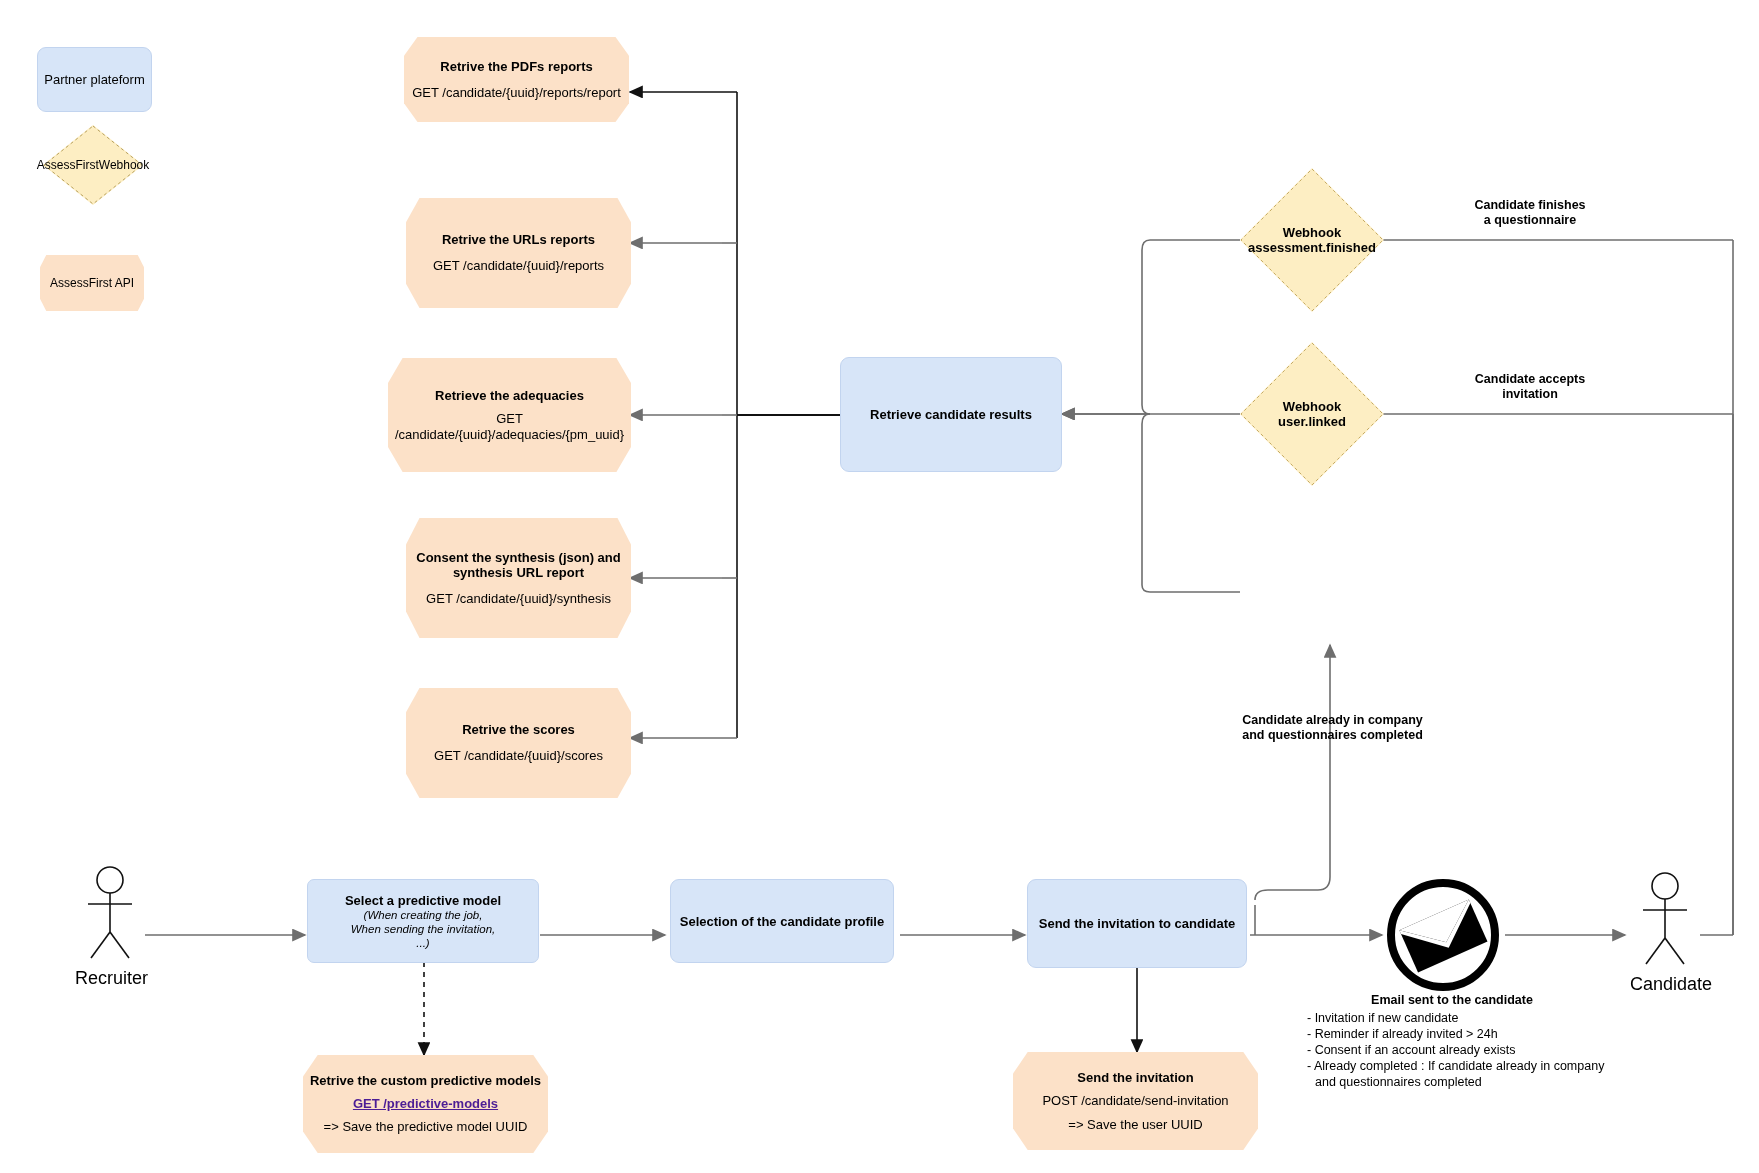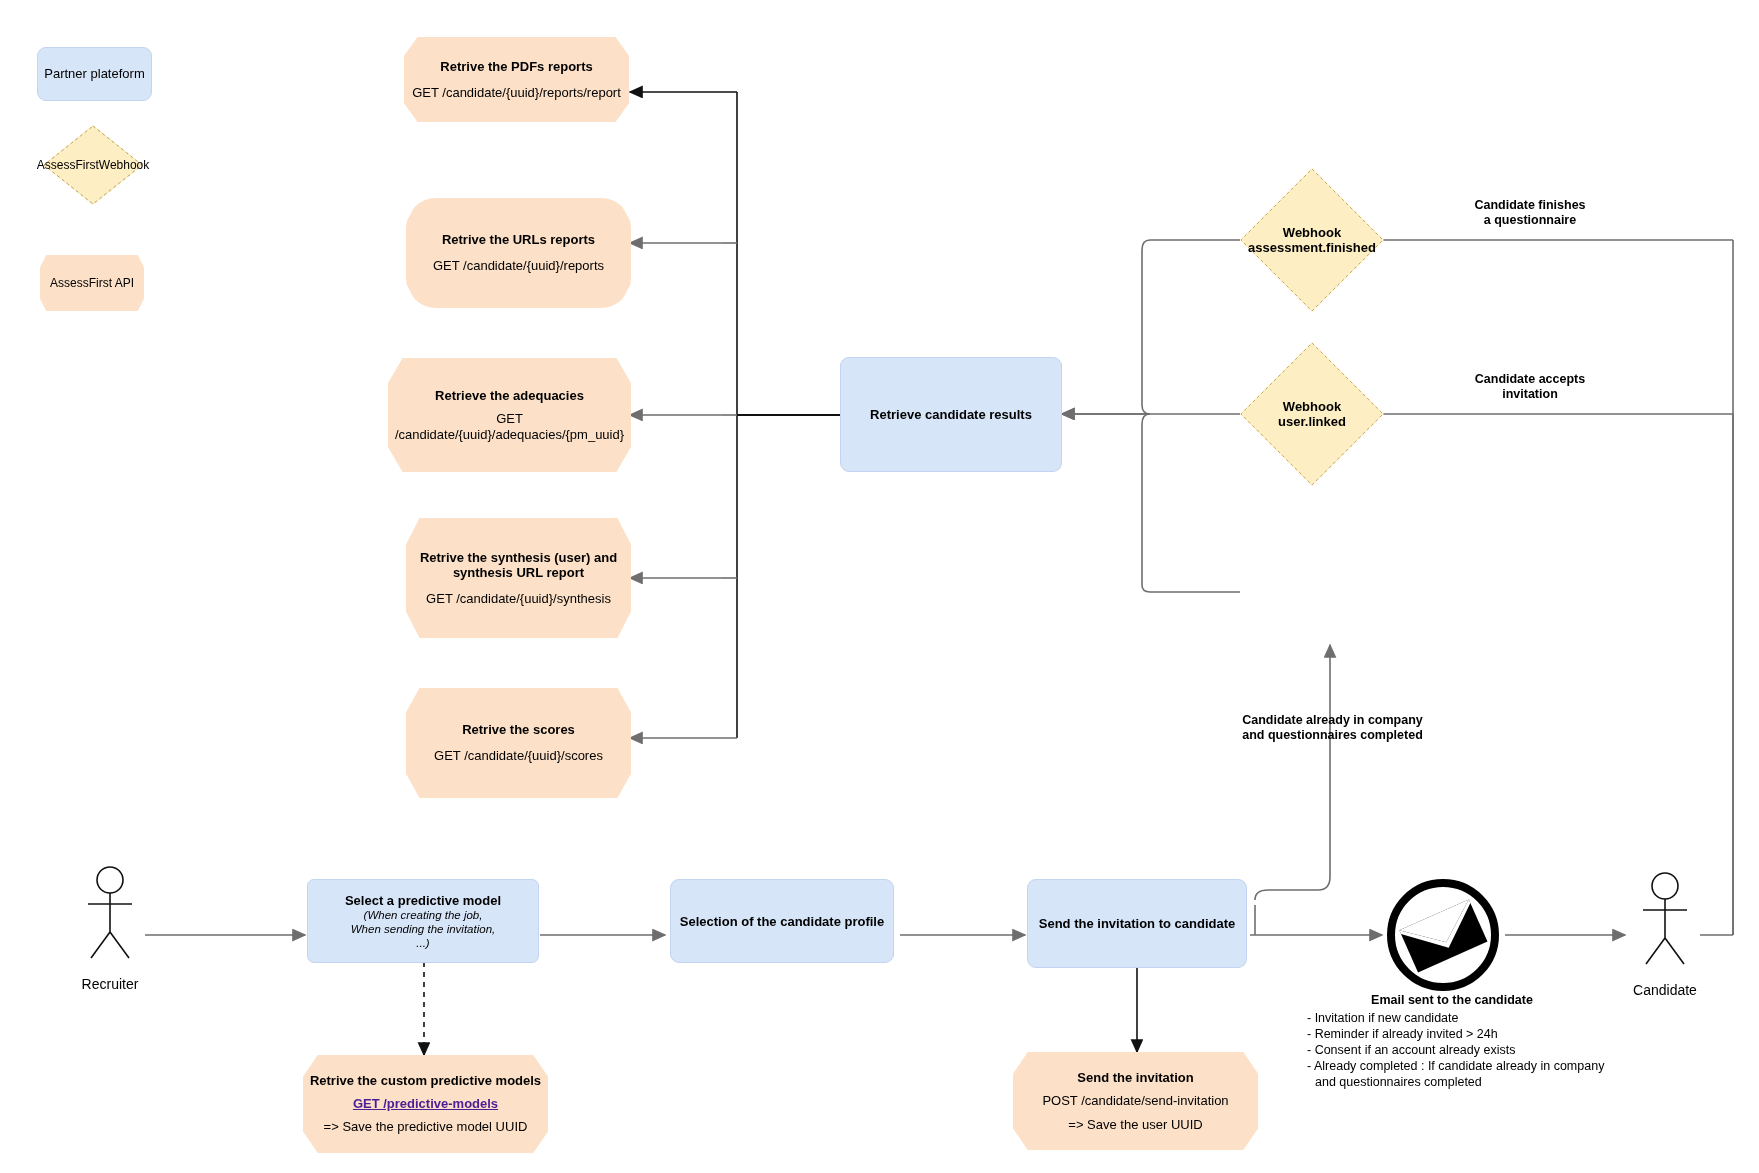--- a/index.html
+++ b/index.html
@@ -27,21 +27,21 @@
   .gap{height:11px;}
   .gap-s{height:8px;}
   .link{color:#4c1d95;font-weight:bold;font-size:13px;text-decoration:underline;}
 
   
   .label{position:absolute;text-align:center;font-size:12.5px;line-height:15px;font-weight:bold;}
   .label-left{position:absolute;text-align:left;font-size:12.5px;line-height:16px;}
 
   
   .actor{position:absolute;width:70px;text-align:center;}
-  .actor .cap{font-size:14px;margin-top:10px;}
+  .actor .cap{font-size:18px;margin-top:2px;}
 </style>
 </head>
 <body>
 
 <div id="canvas">
 
   <svg id="wires" viewBox="0 0 1759 1173">
     <defs>
       <marker id="arrG" markerWidth="10" markerHeight="10" refX="8" refY="4" orient="auto">
         <path d="M0,0 L9,4 L0,8 z" fill="#6e6e6e"></path>
@@ -86,21 +86,21 @@
       <path d="M424 962 L424 1055" stroke="#111" stroke-dasharray="5,5" marker-end="url(#arrK)"></path>
 
       <path d="M1137 962 L1137 1052" stroke="#111" marker-end="url(#arrK)"></path>
 
       <path d="M1250 935 L1268 935 Q1283 935 1283 918 L1283 660 Q1283 650 1296 650 L1328 650" opacity="0"></path>
       <path d="M1255 900 Q1255 890 1268 890 L1318 890 Q1330 890 1330 877 L1330 645" marker-end="url(#arrG)"></path>
       <path d="M1255 935 L1255 905"></path>
     </g>
   </svg>
 
-  <div class="node rect" style="left:37px;top:47px;width:115px;height:54px;">
+  <div class="node rect" style="left:37px;top:47px;width:115px;height:65px;">
     <div class="t-reg">Partner plateform</div>
   </div>
 
   <div style="position:absolute;left:43px;top:125px;width:100px;height:80px;">
     <div style="position:absolute;inset:0;background:#fdeec3;
          clip-path:polygon(50% 0,100% 50%,50% 100%,0 50%);"></div>
     <svg width="100" height="80" style="position:absolute;left:0;top:0;">
       <polygon points="50,1 99,40 50,79 1,40" fill="none" stroke="#b9a25e" stroke-width="1" stroke-dasharray="3,3"></polygon>
     </svg>
     <div style="position:absolute;inset:0;display:flex;flex-direction:row;align-items:center;justify-content:center;">
@@ -112,35 +112,35 @@
   <div class="node hex" style="left:40px;top:255px;width:104px;height:56px;">
     <div class="t-small">AssessFirst API</div>
   </div>
 
   <div class="node hex" style="left:404px;top:37px;width:225px;height:85px;">
     <div class="t-bold">Retrive the PDFs reports</div>
     <div class="gap"></div>
     <div class="t-reg">GET /candidate/{uuid}/reports/report</div>
   </div>
 
-  <div class="node hex" style="left:406px;top:198px;width:225px;height:110px;border-radius:30px;">
+  <div class="node hex" style="left:406px;top:198px;width:225px;height:110px;">
     <div class="t-bold">Retrive the URLs reports</div>
     <div class="gap"></div>
     <div class="t-reg">GET /candidate/{uuid}/reports</div>
   </div>
 
   <div class="node hex" style="left:388px;top:358px;width:243px;height:114px;">
     <div class="t-bold">Retrieve the adequacies</div>
     <div class="gap-s"></div>
     <div class="t-reg">GET</div>
     <div class="t-reg">/candidate/{uuid}/adequacies/{pm_uuid}</div>
   </div>
 
   <div class="node hex" style="left:406px;top:518px;width:225px;height:120px;">
-    <div class="t-bold">Retrive the synthesis (user) and</div>
+    <div class="t-bold">Consent the synthesis (json) and</div>
     <div class="t-bold">synthesis URL report</div>
     <div class="gap"></div>
     <div class="t-reg">GET /candidate/{uuid}/synthesis</div>
   </div>
 
   <div class="node hex" style="left:406px;top:688px;width:225px;height:110px;">
     <div class="t-bold">Retrive the scores</div>
     <div class="gap"></div>
     <div class="t-reg">GET /candidate/{uuid}/scores</div>
   </div>

